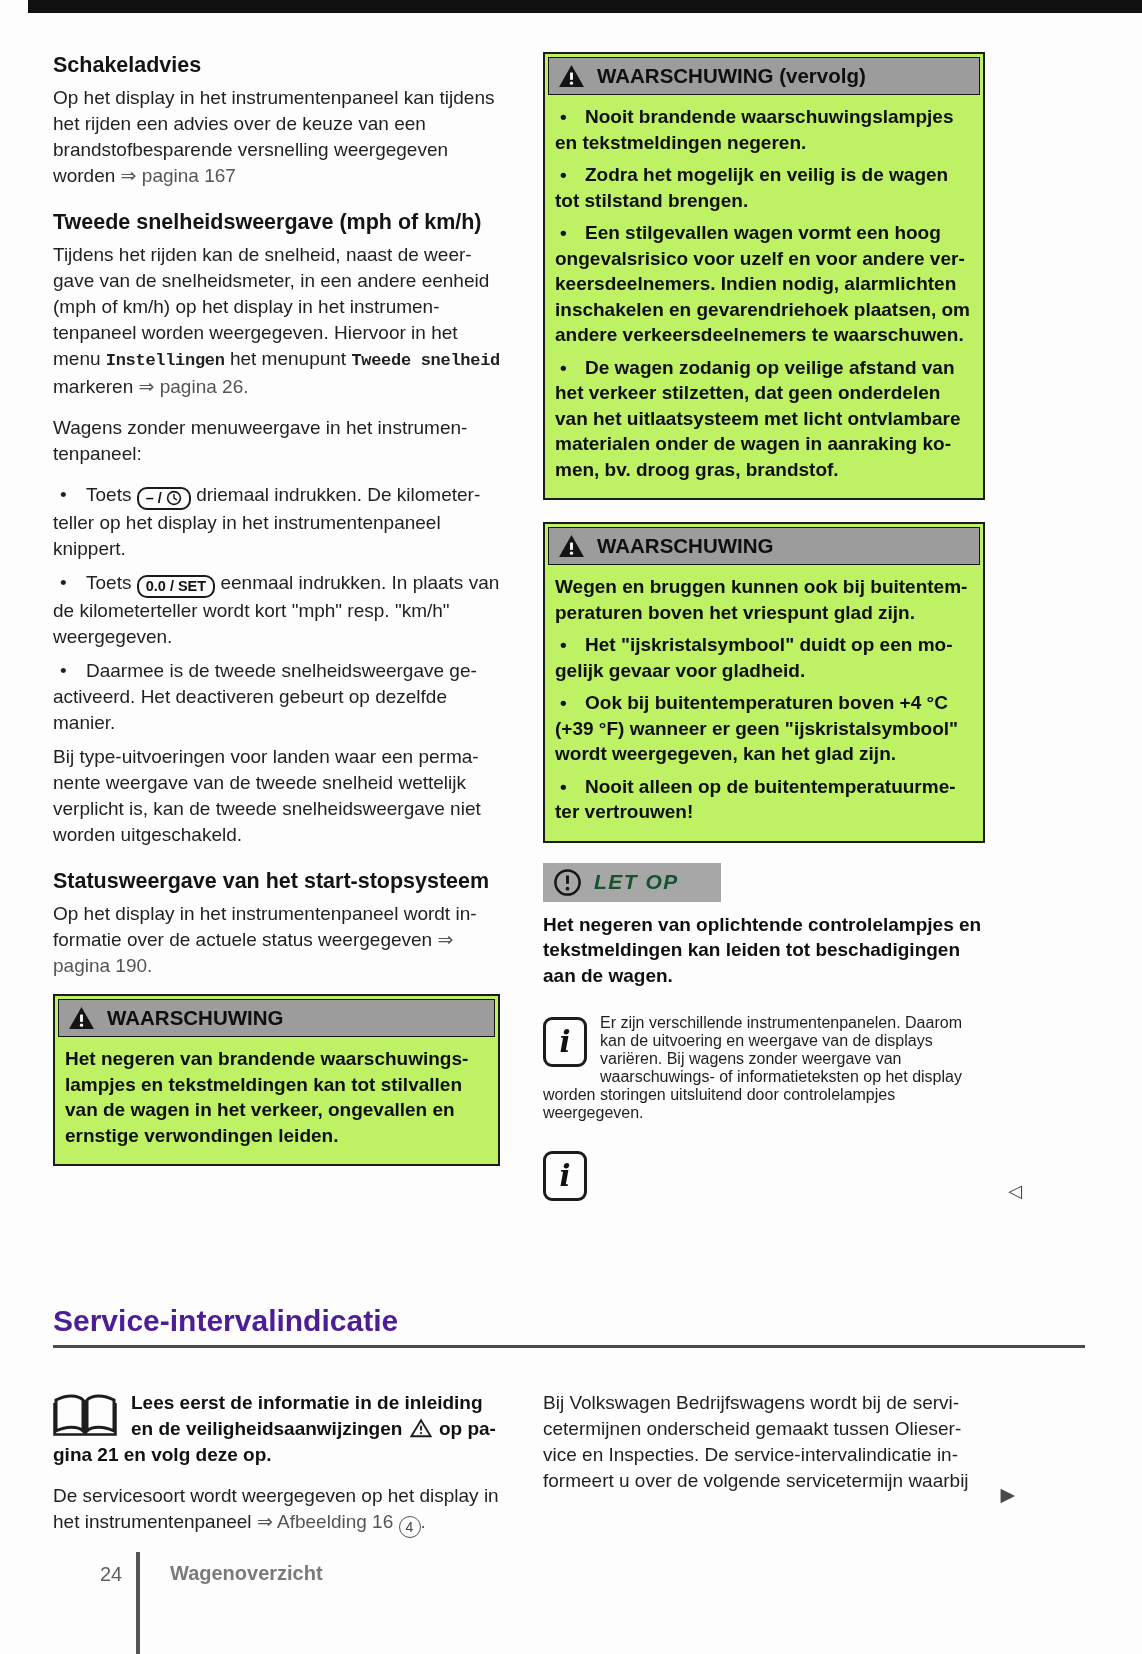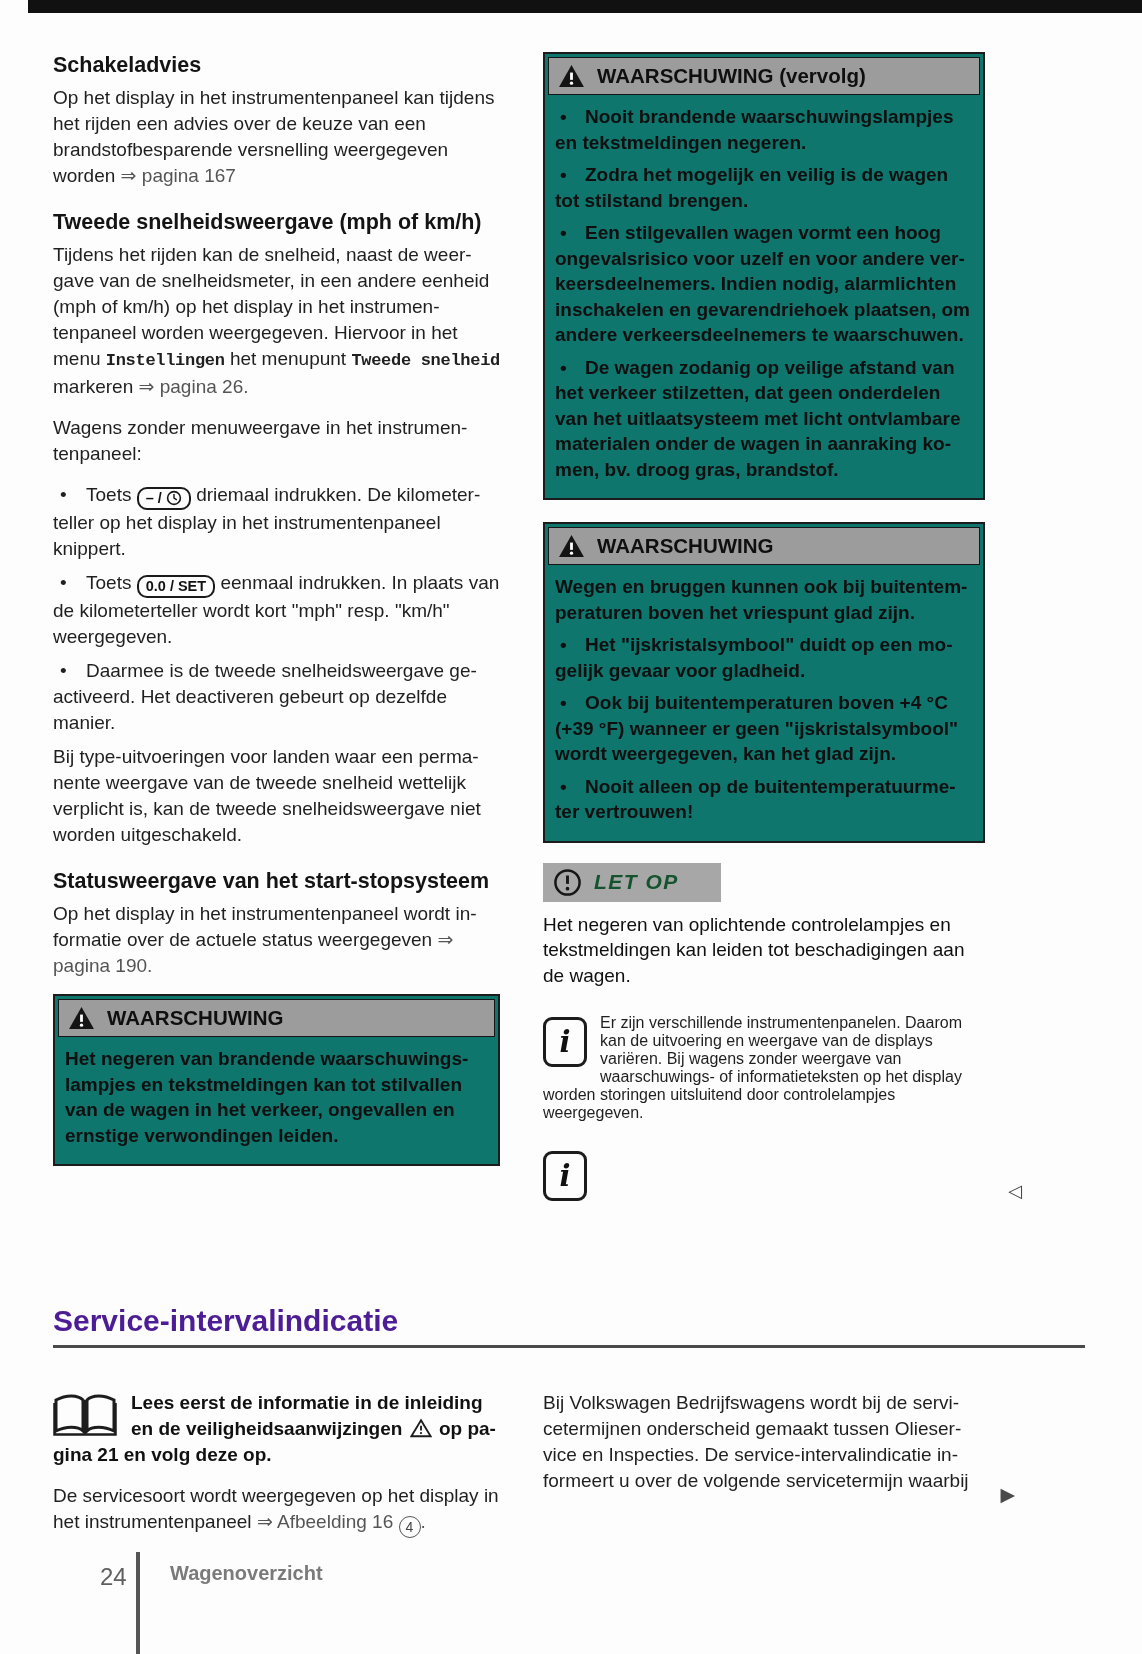--- a/index.html
+++ b/index.html
@@ -11,32 +11,32 @@
   .content{padding:52px 57px 0 53px;}
   .cols{display:grid;grid-template-columns:447px 442px;column-gap:43px;height:1252px;align-items:start;}
   p{margin:0 0 15px 0;font-size:19px;line-height:26px;}
   h3{font-size:21.5px;line-height:26px;margin:20px 0 7px 0;font-weight:700;color:#141414;}
   h3.first{margin-top:0;}
   .ref{color:#555;}
   .menu{font-family:"Liberation Mono",monospace;font-weight:700;font-size:17px;letter-spacing:-0.3px;}
   .bullet{margin-bottom:8px;}
   .dot{display:inline-block;width:33px;box-sizing:border-box;padding-left:7px;}
   
-  .box{border:2px solid #1c1c1c;padding:3px;background:#0f766e;}
+  .box{border:2px solid #1c1c1c;padding:3px;background:#bef264;}
   .box-h{border:1px solid #161616;background:#9c9c9c;display:flex;align-items:center;gap:12px;
          padding:6px 9px;font-weight:700;font-size:20.5px;color:#0f0f0f;}
   .box-b{padding:9px 7px 6px 7px;font-weight:700;color:#0f0f0f;}
   .box-b p{font-size:19px;line-height:25.5px;margin-bottom:7px;}
   .box .dot{width:30px;padding-left:5px;}
   .mt22{margin-top:22px;}
   
   .letop-badge{display:inline-flex;align-items:center;gap:12px;background:#a7a7a7;
                padding:5px 42px 5px 10px;margin:20px 0 10px 0;}
   .letop-label{font-style:italic;font-weight:700;font-size:21px;color:#14532d;letter-spacing:1.5px;}
-  .letop-body{font-weight:400;color:#0f0f0f;line-height:25.5px;}
+  .letop-body{font-weight:700;color:#0f0f0f;line-height:25.5px;}
   
   .note{margin-top:26px;position:relative;}
   .note::after{content:"";display:block;clear:both;}
   .ibox{float:left;width:38px;height:44px;border:3px solid #1c1c1c;border-radius:9px;margin:3px 13px 2px 0;
         display:flex;align-items:center;justify-content:center;
         font-family:"DejaVu Serif",serif;font-weight:700;font-style:italic;font-size:29px;color:#111;}
   .endmark{position:absolute;right:-37px;bottom:1px;color:#444;font-size:18px;}
   
   .key{display:inline-block;border:2px solid #1a1a1a;border-radius:10px;padding:0 7px;
        font-size:14.5px;font-weight:700;line-height:19px;vertical-align:-2px;white-space:nowrap;color:#111;}
@@ -47,21 +47,21 @@
   .cols2{display:grid;grid-template-columns:447px 442px;column-gap:43px;margin-top:42px;align-items:start;}
   .lead{font-weight:700;color:#111;}
   .lead::after{content:"";display:block;clear:both;}
   .bookicon{float:left;width:64px;height:46px;margin:3px 14px 0 0;}
   .tri-inline{vertical-align:-3px;margin:0 2px;}
   .circled{display:inline-flex;width:20px;height:20px;border:1.7px solid #555;border-radius:50%;
            align-items:center;justify-content:center;font-size:14px;color:#444;vertical-align:-4px;}
   .service-right{position:relative;}
   .contmark{position:absolute;right:-30px;bottom:3px;color:#4a4a4a;font-size:19px;}
   
-  .footer-num{position:absolute;left:100px;top:1563px;font-size:24px;color:#5f5f5f;}
+  .footer-num{position:absolute;left:100px;top:1563px;font-size:20px;color:#5f5f5f;}
   .footer-rule{position:absolute;left:136px;top:1552px;width:3.5px;height:102px;background:#555;}
   .footer-label{position:absolute;left:170px;top:1562px;font-size:20px;font-weight:700;color:#7a7a7a;}
 </style>
 </head>
 <body>
 
 <div class="topbar"></div>
 
 <div class="content">
   <section class="cols">

